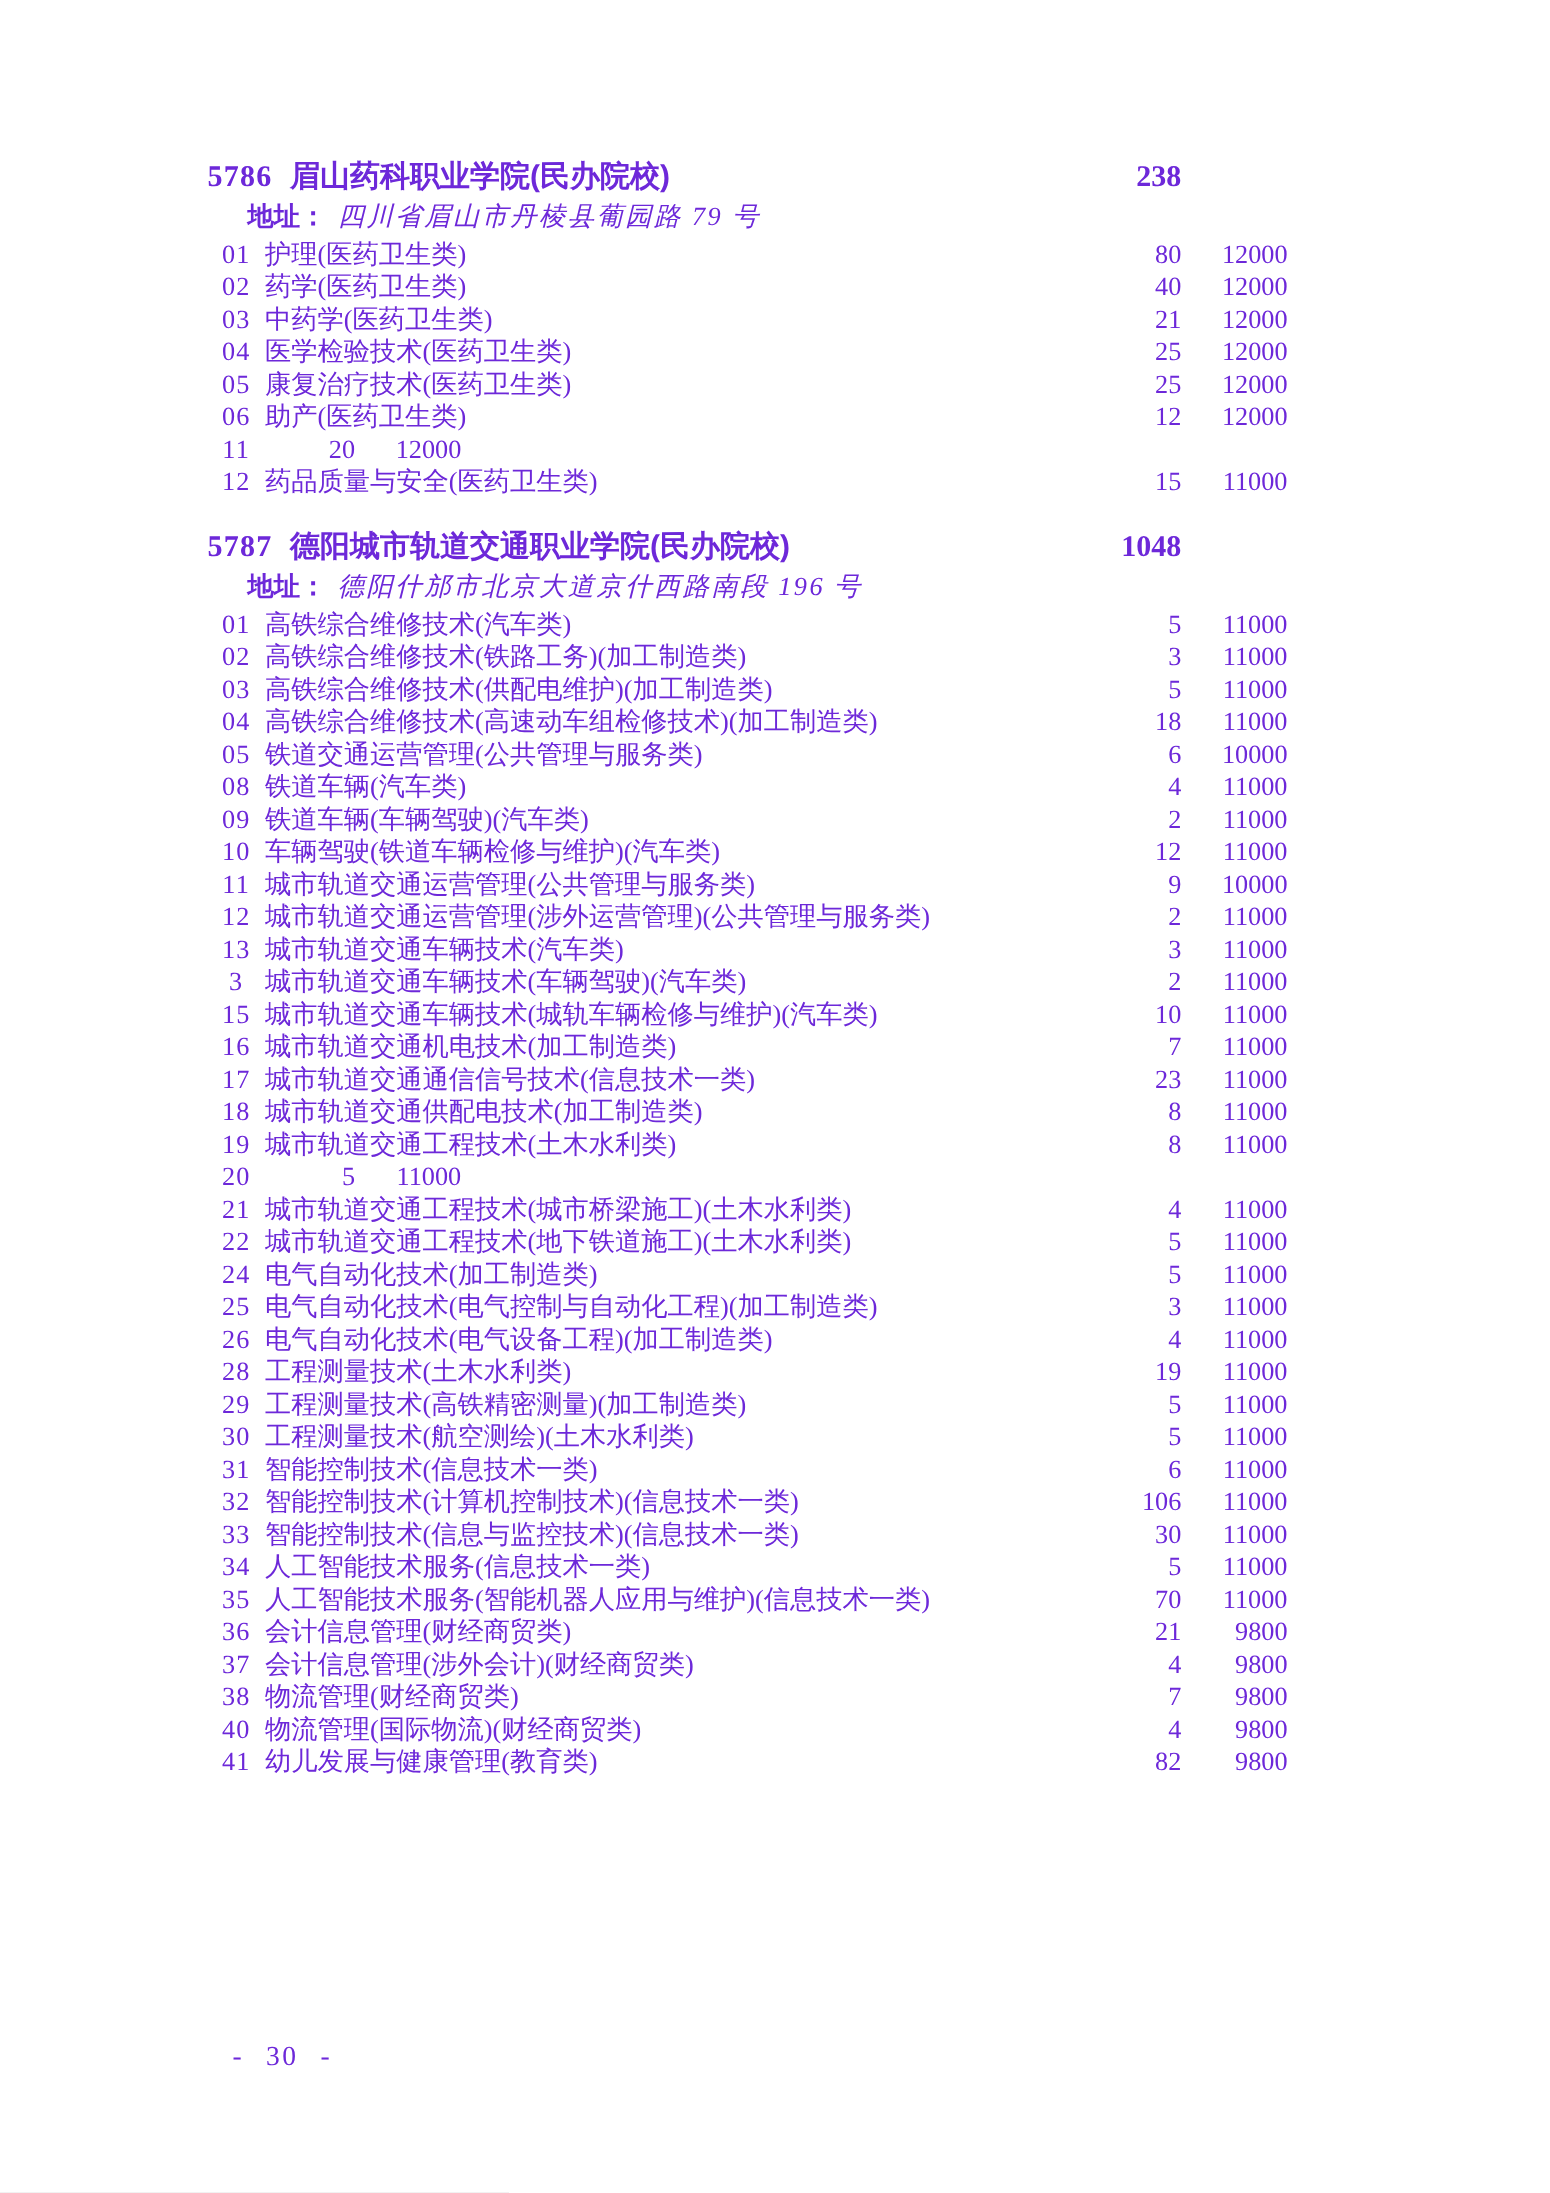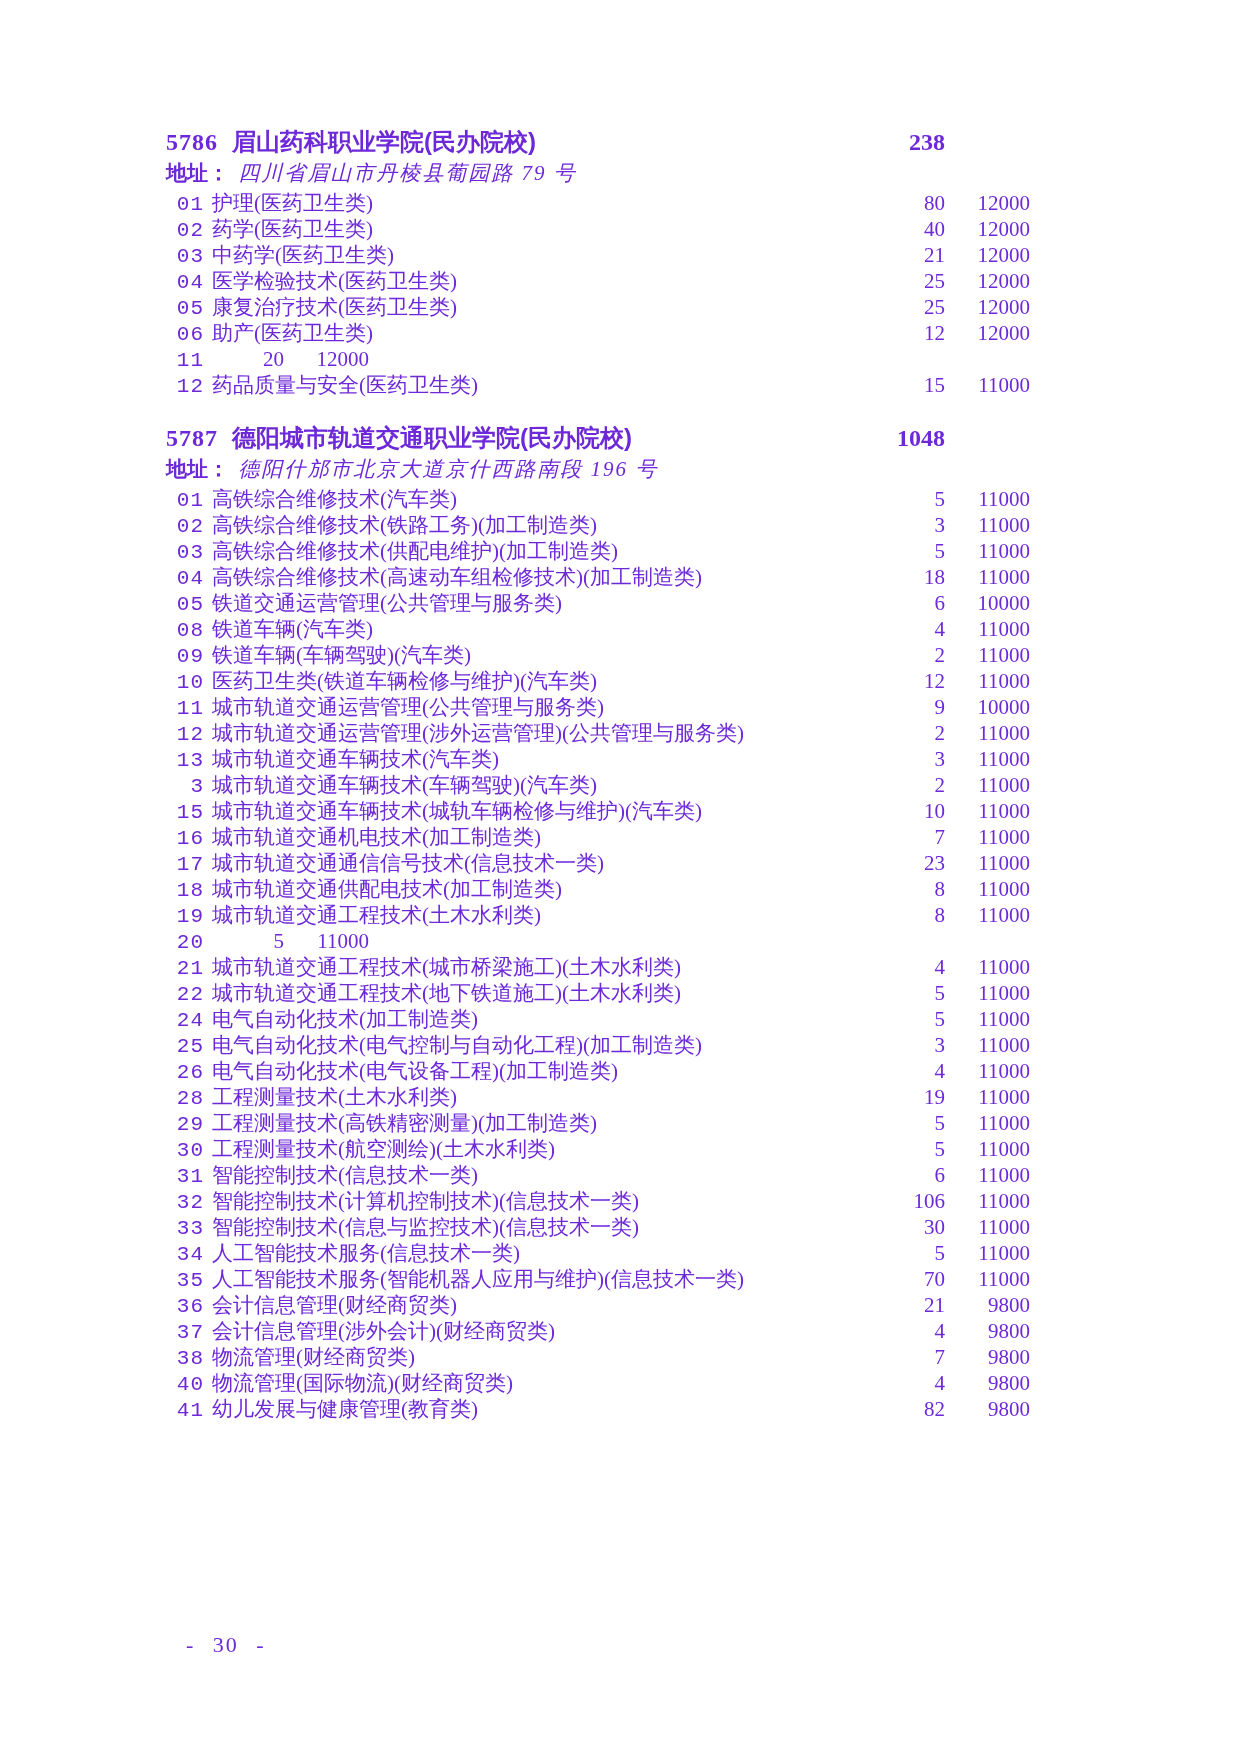--- a/index.html
+++ b/index.html
@@ -36,39 +36,40 @@
   .college-total{
     flex:0 0 90px;text-align:right;
     font-family:"Liberation Serif","DejaVu Serif",serif;
     font-weight:700;
   }
   .fee-spacer{flex:0 0 85px;}
   .college-address{
     height:30px;line-height:30px;
     font-size:21px;
     white-space:nowrap;
+    margin-left:32px;
   }
   .addr-label{
     font-family:"Liberation Sans","DejaVu Sans",sans-serif;
     font-weight:700;
   }
   .addr-value{
     font-style:italic;
     margin-left:4px;
     letter-spacing:2px;
   }
   .majors{margin-top:2px;}
   .major-row{
     display:flex;align-items:baseline;
     height:26px;line-height:26px;
     font-size:21px;
     padding-left:8px;
     white-space:nowrap;
   }
-  .major-code{flex:0 0 30px;text-align:right;letter-spacing:1px;font-family:Liberation Mono, monospace;}
+  .major-code{flex:0 0 30px;text-align:center;letter-spacing:1px;}
   .major-name{flex:1 1 auto;margin-left:8px;overflow:hidden;}
   .major-count{flex:0 0 80px;text-align:right;}
   .major-fee{flex:0 0 85px;text-align:right;}
   .footer{
     position:absolute;
     left:186px;top:1632px;
     font-size:22px;
     letter-spacing:2px;
     word-spacing:10px;
   }
@@ -203,21 +204,21 @@
 
   <div class="major-row">
     <span class="major-code">09</span>
     <span class="major-name">铁道车辆(车辆驾驶)(汽车类)</span>
     <span class="major-count">2</span>
     <span class="major-fee">11000</span>
   </div>
 
   <div class="major-row">
     <span class="major-code">10</span>
-    <span class="major-name">医药卫生类(铁道车辆检修与维护)(汽车类)</span>
+    <span class="major-name">车辆驾驶(铁道车辆检修与维护)(汽车类)</span>
     <span class="major-count">12</span>
     <span class="major-fee">11000</span>
   </div>
 
   <div class="major-row">
     <span class="major-code">11</span>
     <span class="major-name">城市轨道交通运营管理(公共管理与服务类)</span>
     <span class="major-count">9</span>
     <span class="major-fee">10000</span>
   </div>

